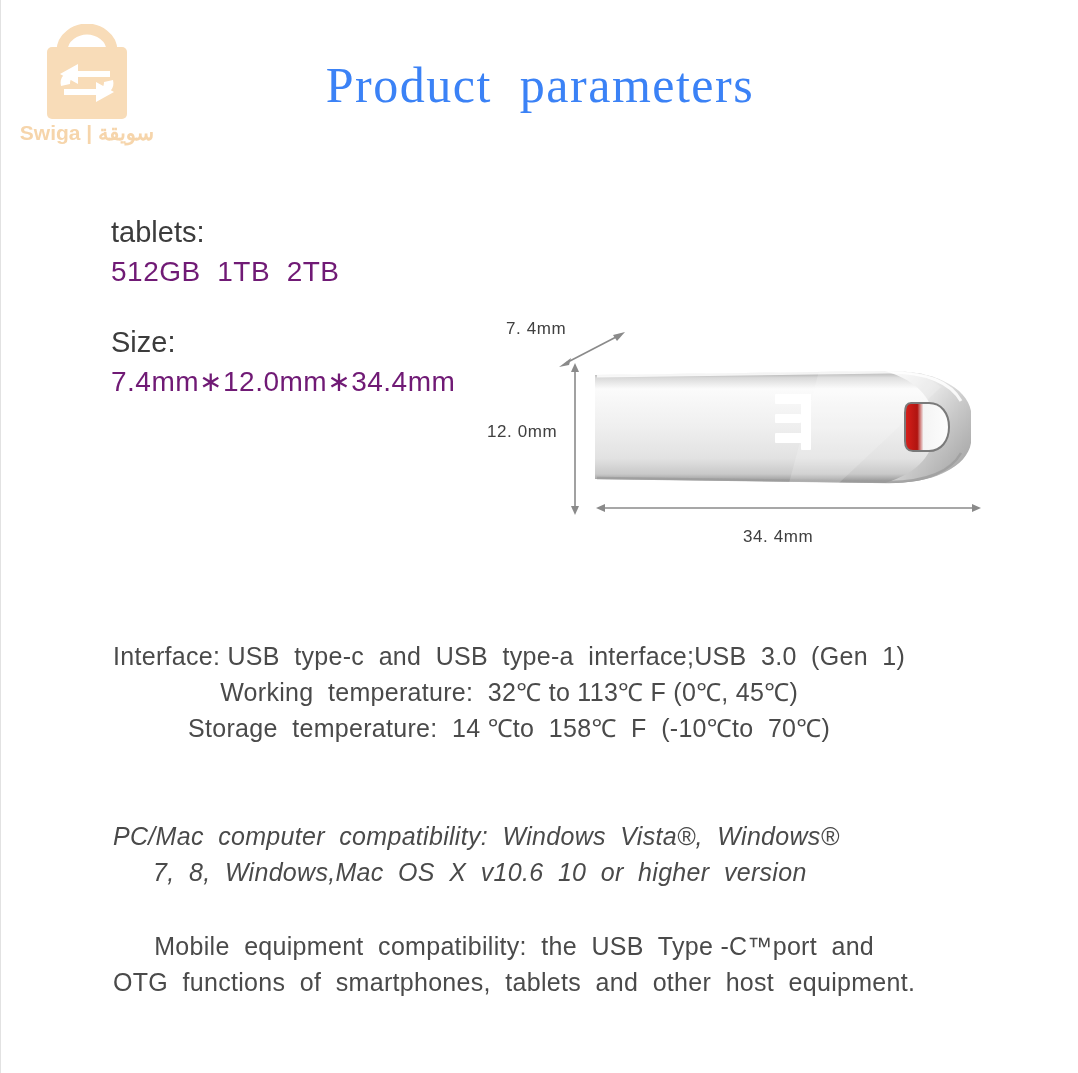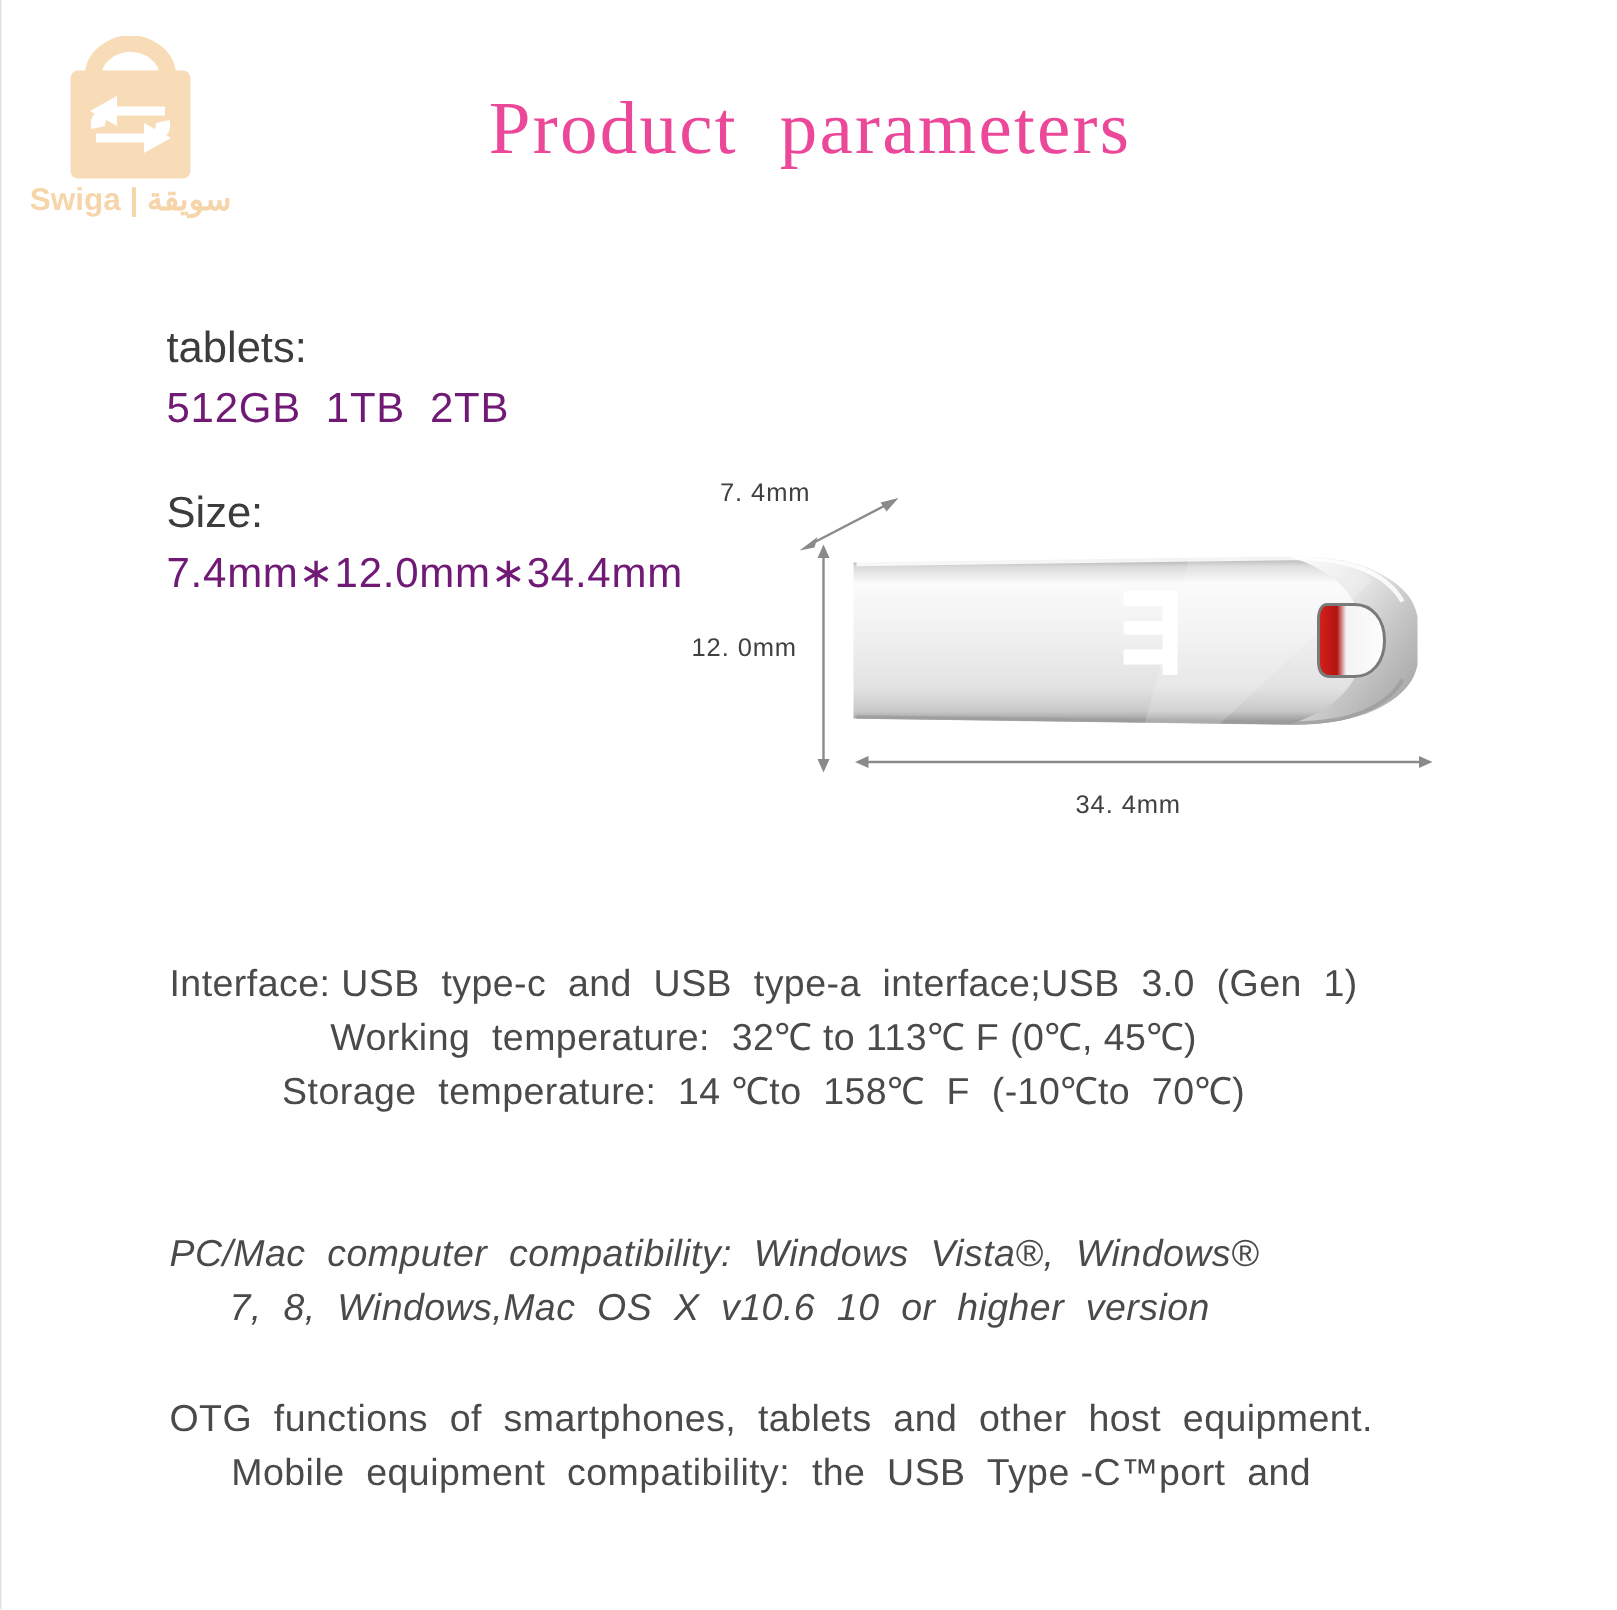--- a/index.html
+++ b/index.html
@@ -28,21 +28,21 @@
   }
   #brand-logo svg { display: block; width: 100%; height: 100%; }
 
   
   #page-title {
     position: absolute;
     left: 0;
     top: 56px;
     width: 1078px;
     text-align: center;
-    color: #ec4899;
+    color: #3b82f6;
     font-family: "Liberation Serif", serif;
     font-size: 50px;
     font-weight: 400;
     letter-spacing: 1.5px;
     white-space: pre;
   }
 
   
   .spec-block { position: absolute; left: 110px; }
   .spec-label {
@@ -59,21 +59,21 @@
     line-height: 40px;
     letter-spacing: 0.5px;
     white-space: pre;
   }
   #capacity-block { top: 212px; }
   #size-block { top: 322px; }
 
   
   #product-diagram {
     position: absolute;
-    left: 444px;
+    left: 470px;
     top: 305px;
     width: 560px;
     height: 260px;
   }
   .dim-text {
     position: absolute;
     color: #404040;
     font-size: 17px;
     letter-spacing: 0.6px;
     white-space: pre;
@@ -224,17 +224,17 @@
     <div class="para-line">Working  temperature:  32℃ to 113℃ F (0℃, 45℃)</div>
     <div class="para-line">Storage  temperature:  14 ℃to  158℃  F  (-10℃to  70℃)</div>
   </div>
 
   <div class="para-group" id="pc-group">
     <div class="para-line">PC/Mac  computer  compatibility:  Windows  Vista®,  Windows®</div>
     <div class="para-line"> 7,  8,  Windows,Mac  OS  X  v10.6  10  or  higher  version</div>
   </div>
 
   <div class="para-group" id="mobile-group">
+    <div class="para-line">Mobile  equipment  compatibility:  the  USB  Type -C™port  and</div>
     <div class="para-line">OTG  functions  of  smartphones,  tablets  and  other  host  equipment.</div>
-    <div class="para-line">Mobile  equipment  compatibility:  the  USB  Type -C™port  and</div>
   </div>
 
 </div>
 
 </body></html>

